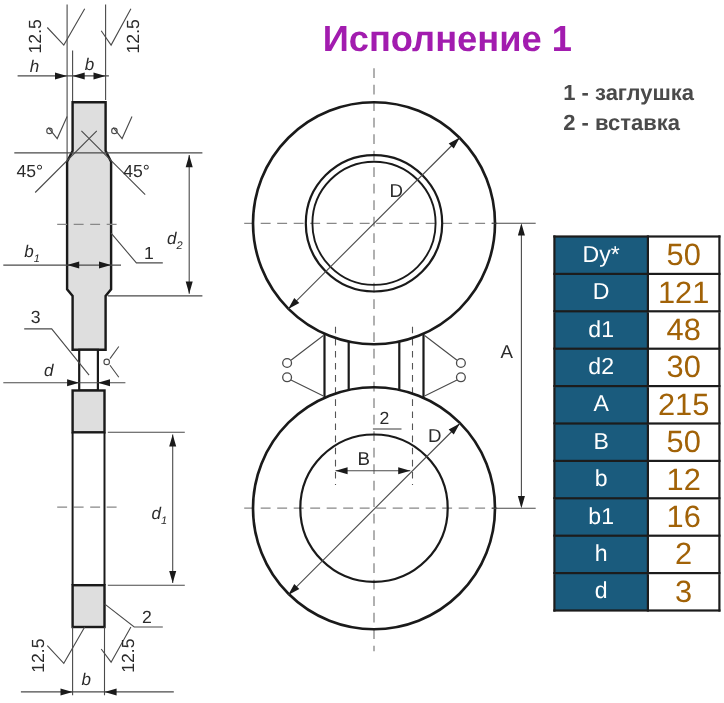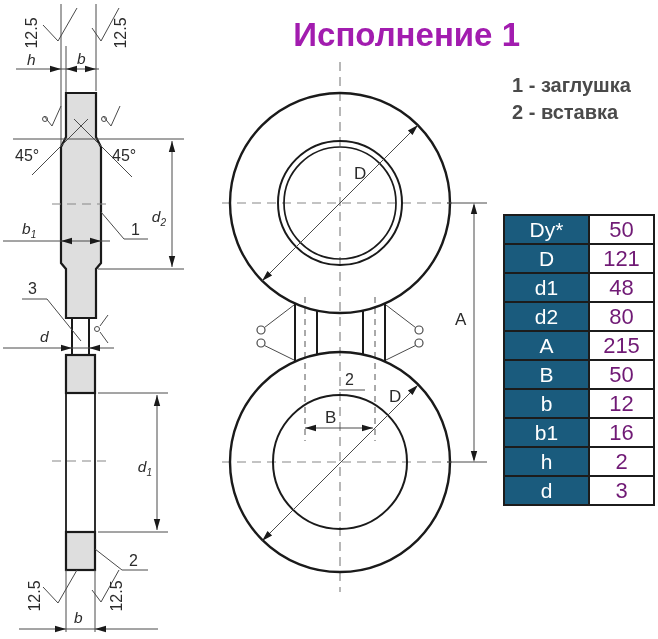--- a/index.html
+++ b/index.html
@@ -10,21 +10,21 @@
 
   .page-title{position:absolute;left:168px;top:16px;width:352px;text-align:right;
       font-size:33px;font-weight:bold;color:#a21caf;white-space:nowrap;}
 
   .legend{position:absolute;left:512px;top:72px;}
   .legend-item{font-size:20px;font-weight:bold;color:#4a4a4a;line-height:27px;white-space:nowrap;}
 
   table.spec{position:absolute;left:503px;top:167px;border-collapse:collapse;margin-top:47px;}
   table.spec td{border:2px solid #1c1c1c;height:27px;padding:0;text-align:center;vertical-align:middle;}
   td.param{background:#1a5b7d;color:#ffffff;font-size:21px;width:83px;}
-  td.value{background:#ffffff;color:#701a75;font-size:22px;width:63px;}
+  td.value{background:#ffffff;color:#a16207;font-size:28px;width:63px;}
 
   
   .fillg{fill:#dedede;stroke:#1a1a1a;stroke-width:2.2;stroke-linejoin:miter;}
   .whitep{fill:#ffffff;stroke:#1a1a1a;stroke-width:2;}
   .ol18{fill:none;stroke:#1a1a1a;stroke-width:1.8;}
   .web{fill:none;stroke:#1a1a1a;stroke-width:2;}
   .c1{fill:none;stroke:#1a1a1a;stroke-width:2.4;}
   .c2{fill:none;stroke:#1a1a1a;stroke-width:2;}
   .c3{fill:none;stroke:#1a1a1a;stroke-width:1.7;}
   .thin{fill:none;stroke:#4a4a4a;stroke-width:1;}
@@ -207,21 +207,21 @@
       <tr>
         <td class="param">D</td>
         <td class="value">121</td>
       </tr>
       <tr>
         <td class="param">d1</td>
         <td class="value">48</td>
       </tr>
       <tr>
         <td class="param">d2</td>
-        <td class="value">80</td>
+        <td class="value">30</td>
       </tr>
       <tr>
         <td class="param">A</td>
         <td class="value">215</td>
       </tr>
       <tr>
         <td class="param">B</td>
         <td class="value">50</td>
       </tr>
       <tr>

